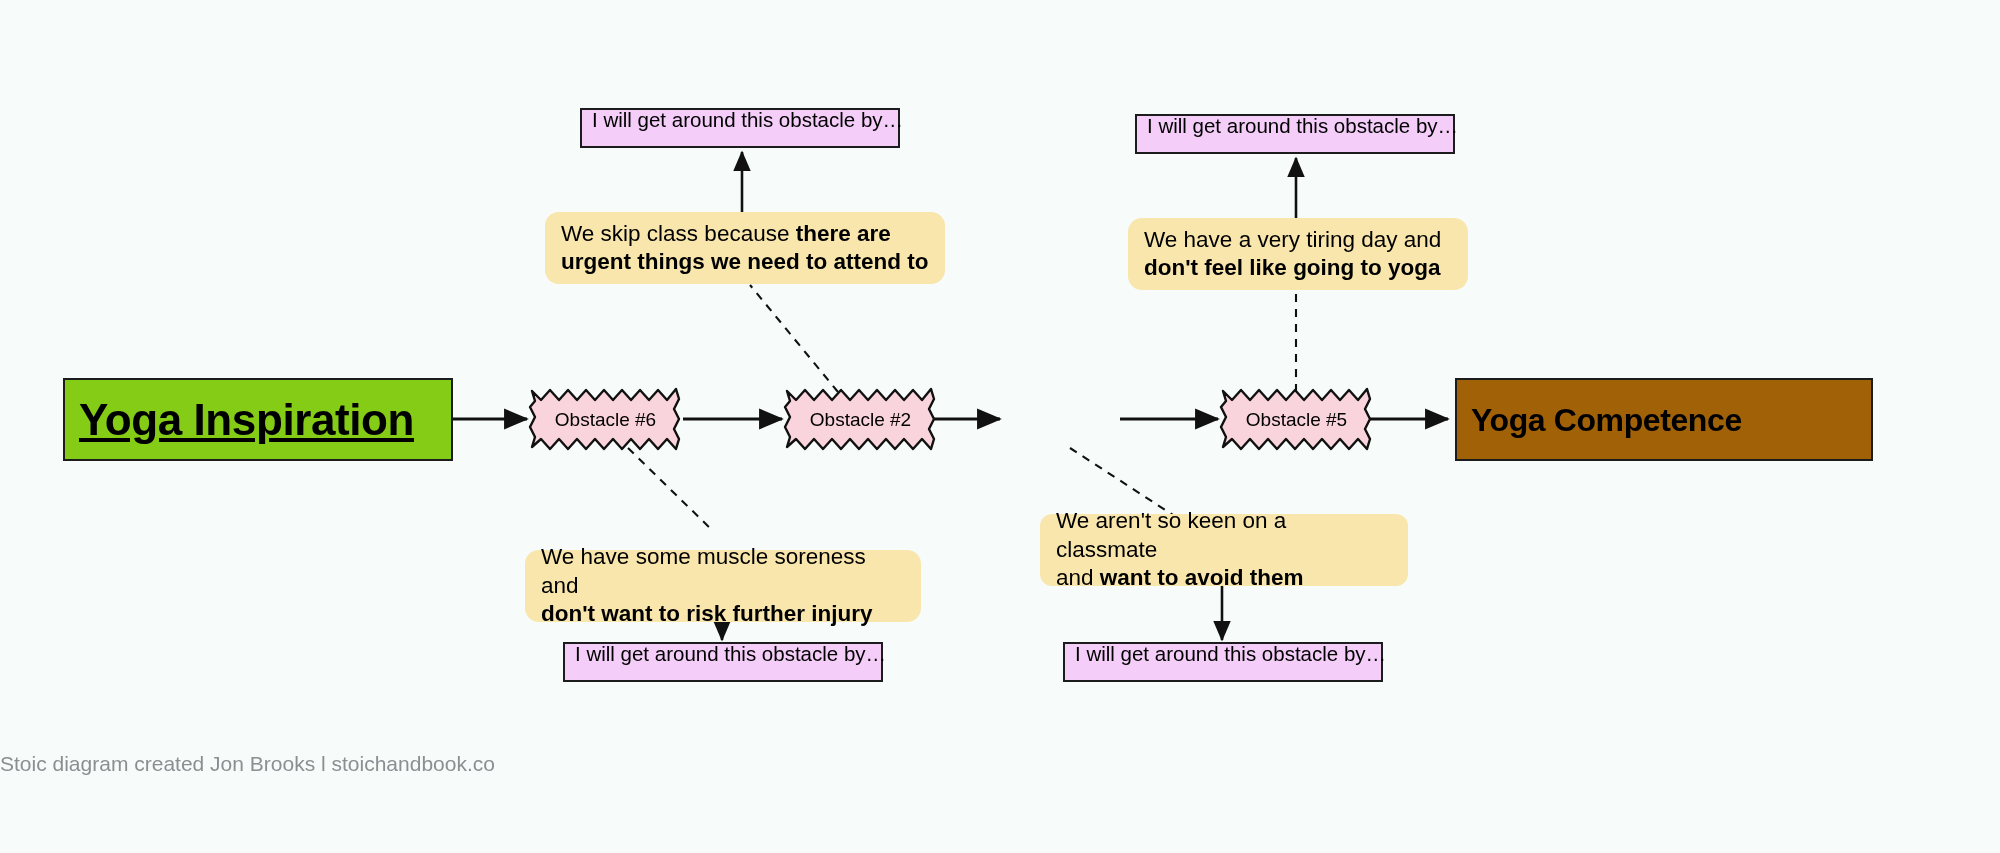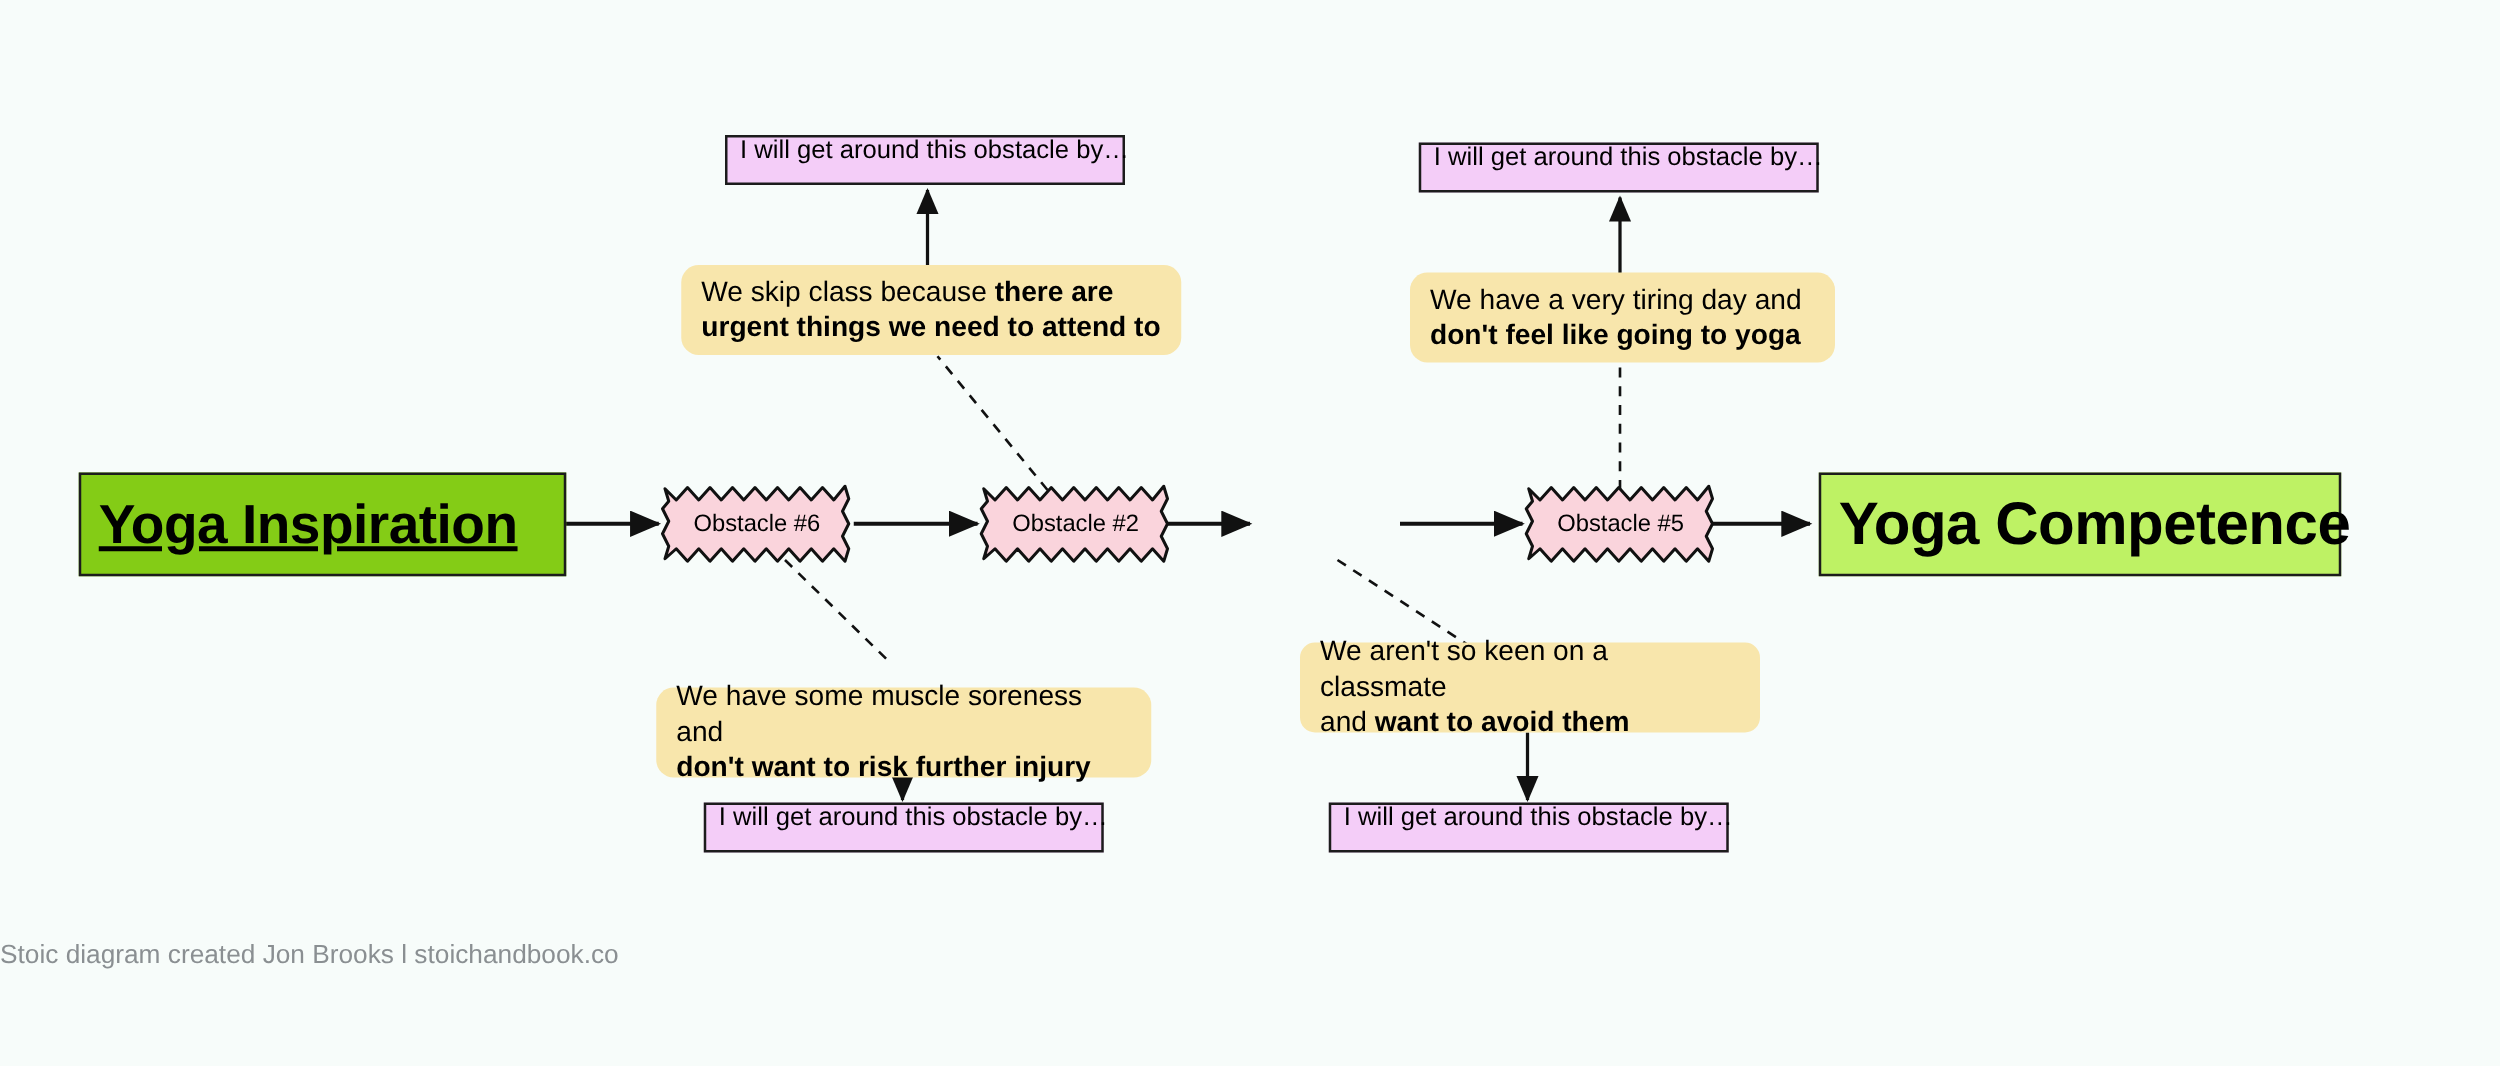--- a/index.html
+++ b/index.html
@@ -42,21 +42,21 @@
     display: flex;
     align-items: center;
     padding: 0 14px;
     font-weight: bold;
     color: #000;
     letter-spacing: -0.4px;
     line-height: 1;
     white-space: nowrap;
   }
   .endpoint.start { background: #84cc16; font-size: 44px; text-decoration: underline; }
-  .endpoint.end   { background: #bef264; font-size: 48px; }
+  .endpoint.end   { background: #a16207; font-size: 32px; }
 
   
   .obstacle {
     display: flex;
     align-items: center;
     justify-content: center;
   }
   .obstacle svg {
     position: absolute;
     left: 0; top: 0;

